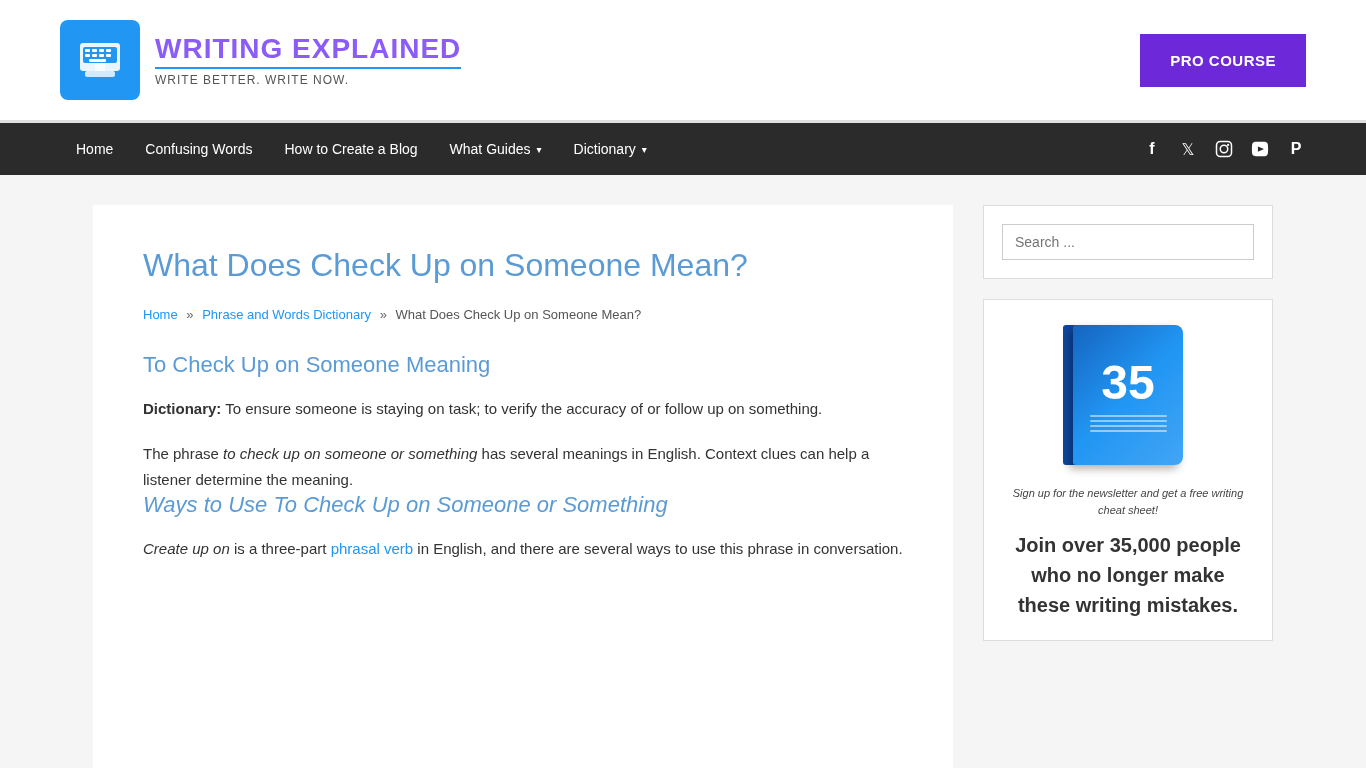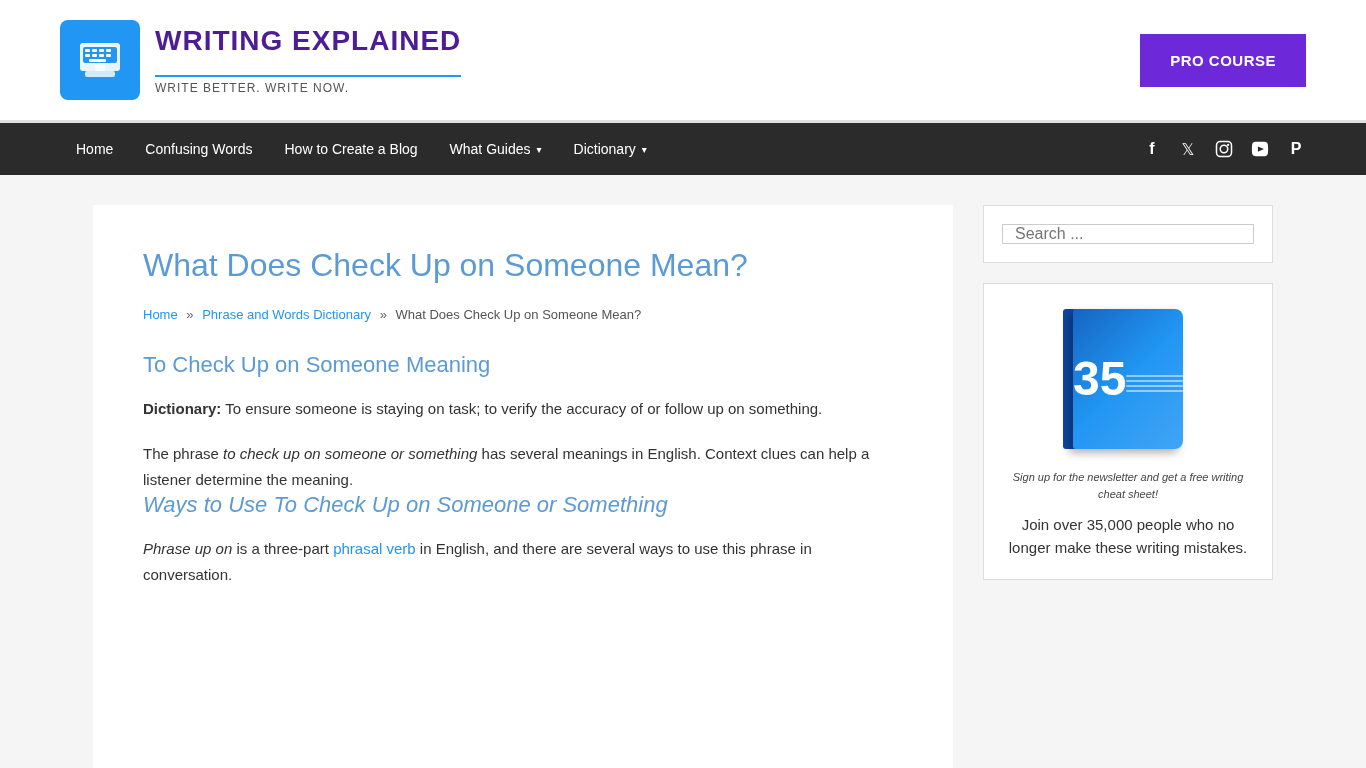--- a/index.html
+++ b/index.html
@@ -28,24 +28,24 @@
       display: flex;
       align-items: center;
       justify-content: center;
     }
     #logo-icon svg { width: 50px; height: 50px; fill: white; }
     #logo-text-area { display: flex; flex-direction: column; }
     #site-title {
       font-family: Arial, sans-serif;
       font-size: 28px;
       font-weight: bold;
-      color: #4c1d95;
+      color: #8b5cf6;
       text-decoration: none;
       border-bottom: 2px solid #2196F3;
-      padding-bottom: 18px;
+      padding-bottom: 2px;
       letter-spacing: 1px;
     }
     #site-tagline {
       font-family: Arial, sans-serif;
       font-size: 12px;
       color: #555;
       letter-spacing: 1px;
       margin-top: 4px;
     }
     #pro-course-btn {
@@ -183,23 +183,23 @@
       flex-shrink: 0;
     }
     #search-box {
       background: #fff;
       border: 1px solid #ddd;
       padding: 18px;
       margin-bottom: 20px;
     }
     #search-input {
       width: 100%;
-      padding: 0 12px;
-      font-family: Arial, sans-serif;
-      font-size: 16px;
+      padding: 9px 12px;
+      font-family: Arial, sans-serif;
+      font-size: 14px;
       border: 1px solid #ccc;
       color: #7f1d1d;
       outline: none;
     }
 
     #sidebar-ad {
       background: #fff;
       border: 1px solid #ddd;
       padding: 20px;
       display: flex;
@@ -217,21 +217,21 @@
     .book-cover {
       width: 110px;
       height: 140px;
       background: linear-gradient(135deg, #1565C0, #2196F3, #42A5F5);
       border-radius: 3px 8px 8px 3px;
       position: absolute;
       left: 10px;
       top: 5px;
       box-shadow: -4px 4px 8px rgba(0,0,0,0.3);
       display: flex;
-      flex-direction: row;
+      flex-direction: column;
       align-items: center;
       justify-content: center;
     }
     .book-spine {
       width: 14px;
       height: 140px;
       background: #0D47A1;
       border-radius: 3px 0 0 3px;
       position: absolute;
       left: 0;
@@ -259,22 +259,22 @@
     #signup-text {
       font-family: Arial, sans-serif;
       font-size: 11px;
       font-style: italic;
       color: #444;
       line-height: 1.5;
       margin-bottom: 12px;
     }
     #join-text {
       font-family: Arial, sans-serif;
-      font-size: 15px;
-      font-weight: normal;
+      font-size: 20px;
+      font-weight: bold;
       color: #333;
       line-height: 1.5;
     }
   </style>
 </head>
 <body>
 
 <header id="site-header">
   <a id="logo-area" href="#">
     <div id="logo-icon">
@@ -363,21 +363,21 @@
 
     <p id="phrase-para">
       <span>The phrase </span><em>to check up on someone or something</em><span> has several meanings in English. Context clues can help a listener determine the meaning.</span>
     </p>
 
     <h2 id="section-heading-2">
       <span>Ways to Use <em>To Check Up on Someone or Something</em></span>
     </h2>
 
     <p id="ways-para">
-      <em>Phrase up on</em><span> is a three-part </span><span class="inline-link">phrasal verb</span><span> in English, and there are several ways to use this phrase in conversation.</span>
+      <em>Create up on</em><span> is a three-part </span><span class="inline-link">phrasal verb</span><span> in English, and there are several ways to use this phrase in conversation.</span>
     </p>
 
   </main>
 
   <aside id="sidebar">
 
     <div id="search-box">
       <input id="search-input" type="text" placeholder="Search ..." style="">
     </div>
 

